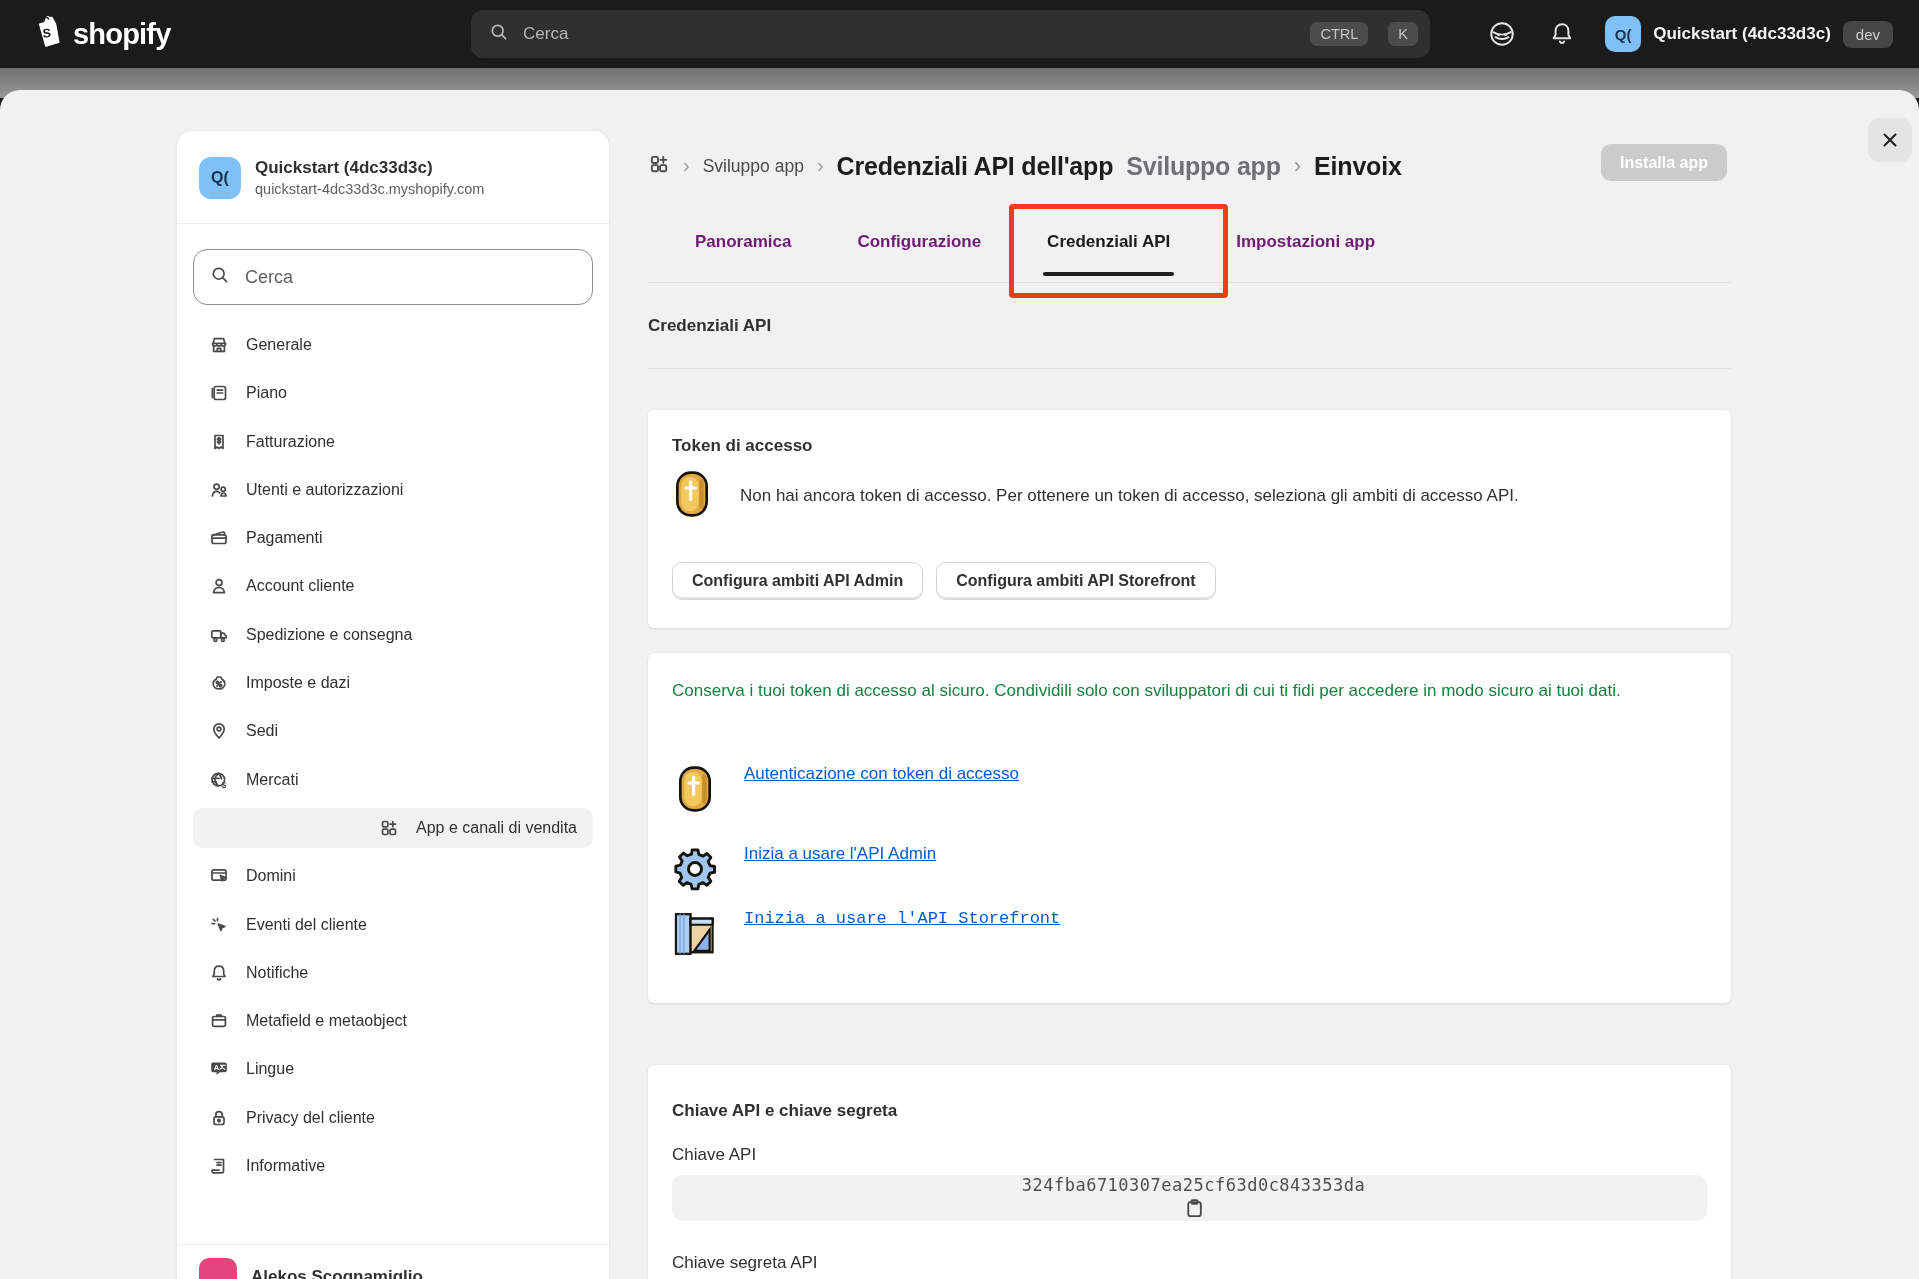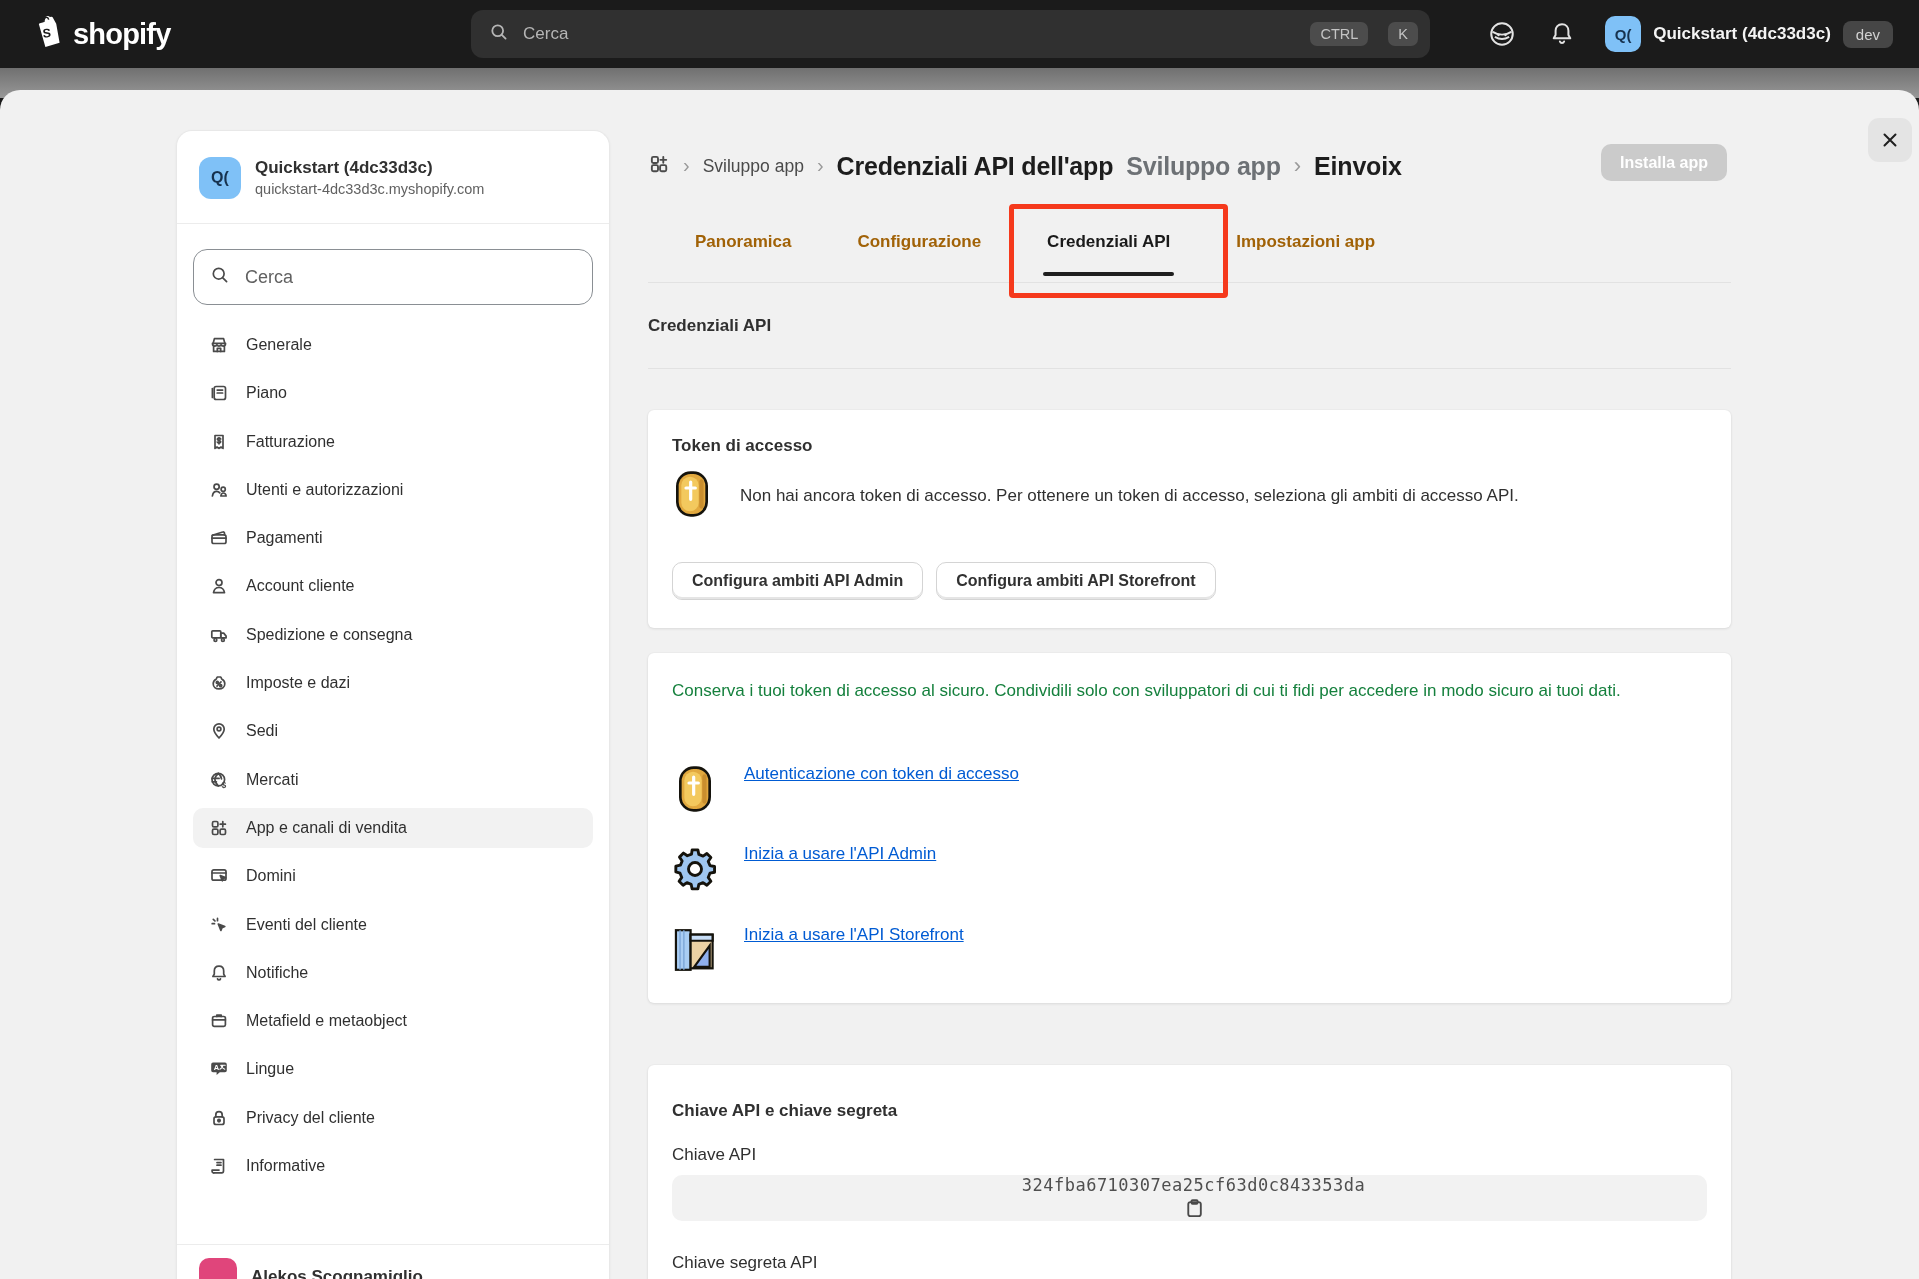--- a/index.html
+++ b/index.html
@@ -45,40 +45,40 @@
   .side-div{position:absolute;left:0;right:0;height:1px;background:#ececec;}
   .side-search{position:absolute;left:16px;right:16px;top:118px;height:56px;border:1.5px solid #8a8f94;
                border-radius:14px;background:#fff;display:flex;align-items:center;gap:13px;
                padding:0 16px;box-sizing:border-box;}
   .side-search input{flex:1;border:0;outline:none;font-size:18px;color:#303030;background:transparent;
                      font-family:"Liberation Sans",sans-serif;}
   .side-search input::placeholder{color:#616161;}
   .side-menu{position:absolute;left:16px;right:16px;top:194px;}
   .side-item{height:40px;margin-bottom:8.3px;border-radius:10px;display:flex;align-items:center;gap:17px;
              padding:0 16px;cursor:pointer;}
-  .side-item.selected{background:#f2f2f2;}
+  .side-item.selected{background:#f2f2f2;justify-content:flex-end;}
   .side-ic{width:20px;height:20px;display:flex;align-items:center;justify-content:center;flex:0 0 auto;}
   .side-label{font-size:16px;font-weight:500;color:#303030;white-space:nowrap;}
   .side-user{position:absolute;left:22px;top:1127px;display:flex;align-items:center;gap:14px;}
   .user-avatar{width:38px;height:38px;border-radius:10px;background:#e0457b;flex:0 0 auto;}
   .user-name{font-size:17px;font-weight:700;color:#303030;}
 
   
   .main{position:absolute;left:648px;top:0;width:1083px;bottom:0;}
   .crumbs{position:absolute;left:0;top:50px;height:52px;display:flex;align-items:center;gap:13px;white-space:nowrap;}
   .crumb-sep{color:#9a9a9a;font-size:20px;font-weight:500;transform:translateY(-1px);}
   .crumb-link{font-size:17.5px;font-weight:500;color:#4a4a4a;cursor:pointer;}
   .page-title-bold{font-size:25px;font-weight:700;color:#1d1d1d;letter-spacing:-0.2px;}
   .page-title-muted{font-size:25px;font-weight:600;color:#6d7175;letter-spacing:-0.2px;}
   .crumb-sep-big{color:#9a9a9a;font-size:22px;font-weight:500;}
   .install-btn{position:absolute;left:953px;top:54px;height:37px;padding:0 19px;border-radius:10px;border:0;
                background:#cbcbcb;color:#fff;font-size:16px;font-weight:600;font-family:"Liberation Sans",sans-serif;}
   .tabs{position:absolute;left:37px;top:128px;display:flex;gap:46px;}
   .tab{position:relative;height:60px;display:flex;align-items:flex-start;padding:14px 10px 0 10px;
-       font-size:17px;font-weight:600;color:#a16207;cursor:pointer;box-sizing:border-box;}
+       font-size:17px;font-weight:600;color:#701a75;cursor:pointer;box-sizing:border-box;}
   .tab.active{color:#1a1a1a;}
   .tab.active::after{content:"";position:absolute;left:6px;right:6px;bottom:2px;height:4px;border-radius:2px;background:#1f1f1f;}
   .annotation-box{position:absolute;left:361px;top:114px;width:209px;height:84px;border:5px solid #f5391c;
                   border-radius:4px;pointer-events:none;z-index:6;}
   .hr{position:absolute;left:0;width:1083px;height:1px;background:#e2e2e2;}
   .section-title{position:absolute;left:0;top:226px;font-size:17px;font-weight:700;color:#303030;}
 
   .card{position:absolute;left:0;width:1083px;background:#fff;border-radius:6px;
         box-shadow:0 1px 3px rgba(26,26,26,.09),0 0 2px rgba(26,26,26,.06);}
   .card-title{position:absolute;left:24px;font-size:17px;font-weight:700;color:#303030;}
@@ -432,21 +432,21 @@
               <span class="ic-slot">
                 <svg width="46" height="46" viewBox="0 0 24 24">
                   <g fill="#9fc6ef" stroke="#15130c" stroke-width="1.5" stroke-linejoin="round">
                     <path d="M10.5 2h3l.5 2.4 2.2.9 2-1.4 2.1 2.1-1.4 2 .9 2.2 2.4.5v3l-2.4.5-.9 2.2 1.4 2-2.1 2.1-2-1.4-2.2.9-.5 2.4h-3l-.5-2.4-2.2-.9-2 1.4-2.1-2.1 1.4-2-.9-2.2L2 13.5v-3l2.4-.5.9-2.2-1.4-2L6 3.7l2 1.4 2.2-.9z"></path>
                     <circle cx="12" cy="12" r="3.4" fill="#fff"></circle>
                   </g>
                 </svg>
               </span>
               <a class="api-link">Inizia a usare l'API Admin</a>
             </div>
-            <div class="link-row" style="top: 272px;">
+            <div class="link-row" style="top: 256px; font-family: Liberation Mono, monospace;">
               <span class="ic-slot">
                 <svg width="44" height="48" viewBox="0 0 30 32">
                   <g stroke="#15130c" stroke-width="1.5">
                     <rect x="2" y="2.5" width="10" height="27" fill="#a9cdf3"></rect>
                     <path d="M4.8 2.5v27M7.4 2.5v27" stroke-width="1" stroke="#7fa8d8"></path>
                     <rect x="12" y="5.5" width="15" height="23" fill="#ecd2a4"></rect>
                     <path d="M12 5.5h15v4.2H12z" fill="#c7ddf6"></path>
                     <path d="M25 13 14.5 27.5H25z" fill="#8fb0ee"></path>
                   </g>
                 </svg>

